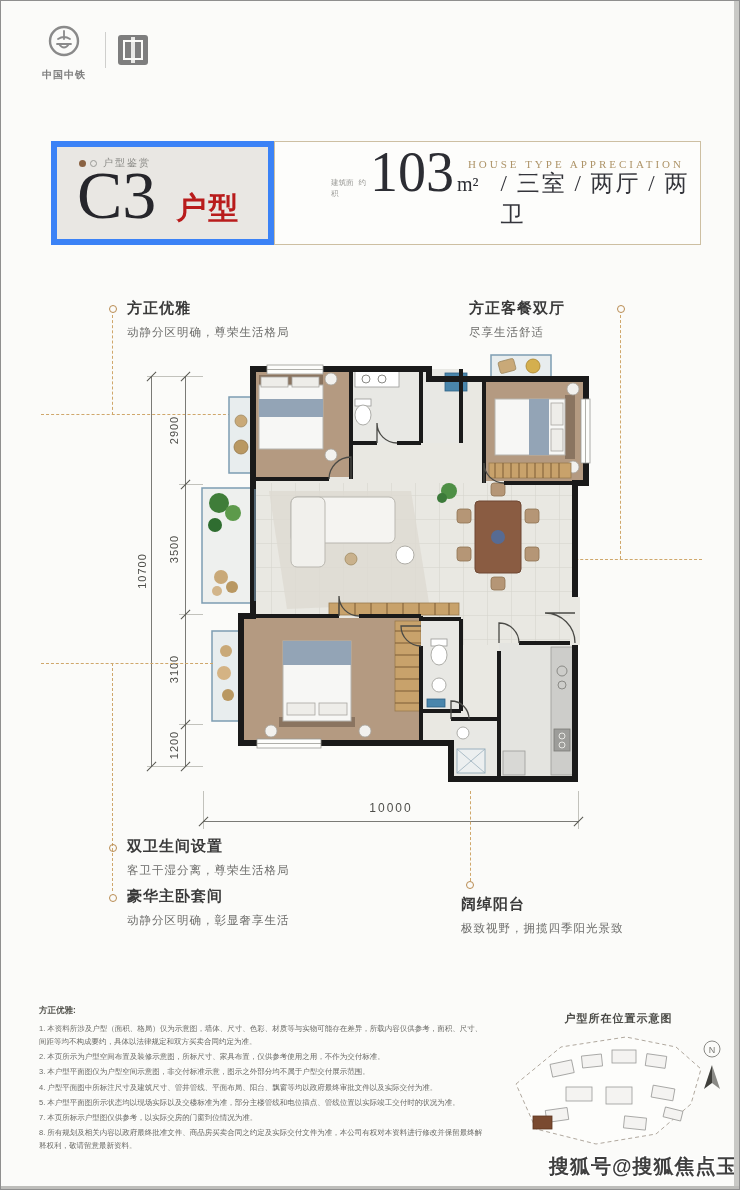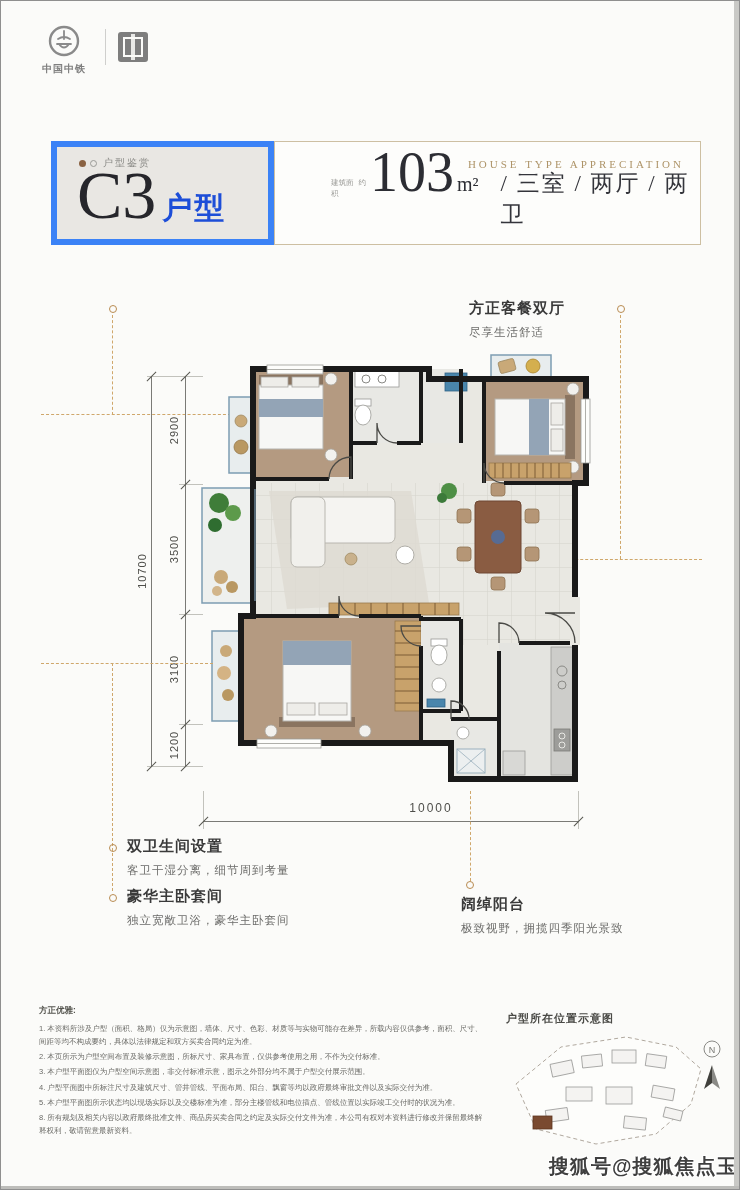--- a/index.html
+++ b/index.html
@@ -6,38 +6,38 @@
   .page{position:relative;width:740px;height:1190px;background:#fbfbf9;
         border:1px solid #8f8f8f;box-sizing:border-box;overflow:hidden;
         font-family:"Liberation Sans",sans-serif;color:#444;}
   .edge-right{position:absolute;right:0;top:0;width:5px;height:100%;background:#c9c9c6;}
   .edge-bottom{position:absolute;left:0;bottom:0;width:100%;height:3px;background:#bdbdba;}
 
   
   .brand{position:absolute;left:34px;top:24px;display:flex;align-items:center;}
   .emblem-wrap{display:flex;flex-direction:column;align-items:center;width:58px;}
   .emblem{width:32px;height:32px;}
-  .company{font-size:10px;font-weight:bold;color:#7f7f7f;letter-spacing:1px;margin-top:5px;white-space:nowrap;}
+  .company{font-size:10px;font-weight:bold;color:#7f7f7f;letter-spacing:1px;margin-top:11px;white-space:nowrap;}
   .brand-divider{width:1px;height:36px;background:#cfcfcd;margin:0 12px 8px 12px;}
   .seal{width:30px;height:30px;background:#7e7e7e;border-radius:3px;position:relative;margin-bottom:8px;}
   .seal::before{content:"";position:absolute;left:5px;top:5px;right:5px;bottom:5px;border:2px solid #fbfbf9;}
   .seal::after{content:"";position:absolute;left:13px;top:2px;width:4px;height:26px;background:#fbfbf9;opacity:.85;}
   .brand-name{font-family:"Liberation Serif",serif;font-size:27px;font-weight:bold;color:#858585;
               letter-spacing:6px;margin:0 0 8px 12px;white-space:nowrap;}
 
   
   .title-left{position:absolute;left:50px;top:140px;width:223px;height:104px;background:#e9e7e3;
               box-sizing:border-box;border:6px solid #3b82f6;}
   .tag-row{position:absolute;left:22px;top:9px;display:flex;align-items:center;gap:4px;}
   .tag-dot{width:7px;height:7px;border-radius:50%;background:#8a6242;}
   .tag-ring{width:7px;height:7px;border-radius:50%;border:1px solid #9a9a96;box-sizing:border-box;}
   .tag-label{font-size:10px;color:#8a8a86;letter-spacing:2px;margin-left:2px;}
   .unit-row{position:absolute;left:20px;bottom:10px;display:flex;align-items:baseline;}
   .unit-code{font-family:"Liberation Serif",serif;font-size:68px;line-height:1;color:#26262b;}
-  .unit-suffix{font-size:30px;font-weight:bold;color:#1d4ed8;margin-left:6px;letter-spacing:2px;}
+  .unit-suffix{font-size:30px;font-weight:bold;color:#b91c1c;margin-left:20px;letter-spacing:2px;}
 
   .title-right{position:absolute;left:273px;top:140px;width:427px;height:104px;background:#fdfdfb;
                box-sizing:border-box;border:1px solid #cdbfa2;}
   .en-title{position:absolute;right:16px;top:16px;font-family:"Liberation Serif",serif;font-size:11px;
             color:#ae9468;letter-spacing:3px;}
   .area-row{position:absolute;left:56px;bottom:14px;display:flex;align-items:baseline;}
   .area-small{display:flex;flex-direction:row;font-size:7.5px;color:#9a9a96;line-height:1.5;
               margin-right:4px;transform:translateY(-6px);}
   .area-num{font-family:"Liberation Serif",serif;font-size:56px;line-height:1;color:#2c2d33;}
   .area-unit{font-family:"Liberation Serif",serif;font-size:20px;color:#2c2d33;margin-left:3px;}
@@ -55,29 +55,29 @@
 
   
   .dim-line-v{position:absolute;width:1px;background:#7a7a76;}
   .dim-line-h{position:absolute;height:1px;background:#7a7a76;}
   .ext-h{position:absolute;height:1px;background:#c2c2bc;}
   .ext-v{position:absolute;width:1px;background:#c2c2bc;}
   .tick{position:absolute;width:13px;height:1px;background:#55554f;transform:rotate(-45deg);}
   .dim-label-v{position:absolute;font-size:11px;color:#4e4e4a;letter-spacing:1px;
                transform:translate(-50%,-50%) rotate(-90deg);white-space:nowrap;}
   .dim-label-h{position:absolute;font-size:12px;color:#4e4e4a;letter-spacing:2px;
-               transform:translateX(-50%);white-space:nowrap;margin-left:40px;}
+               transform:translateX(-50%);white-space:nowrap;}
 
   
   .notes{position:absolute;left:38px;top:1004px;width:448px;}
   .notes-title{font-size:8.5px;color:#55554f;font-weight:bold;margin-bottom:5px;}
   .note-item{font-size:7.5px;color:#6a6a66;line-height:1.75;margin:0 0 2px 0;}
 
   
-  .minimap-title{position:absolute;left:505px;top:1010px;width:225px;
+  .minimap-title{position:absolute;left:505px;top:1010px;width:225px;text-align:center;
                  font-size:11px;font-weight:bold;color:#4a4a46;letter-spacing:1px;}
   .minimap{position:absolute;left:505px;top:1028px;}
 
   
   .watermark{position:absolute;left:548px;top:1152px;font-size:20px;font-weight:bold;color:#3f3f3f;
              letter-spacing:1px;white-space:nowrap;
              text-shadow:-1px -1px 0 #fff,1px -1px 0 #fff,-1px 1px 0 #fff,1px 1px 0 #fff;}
   .plan-svg{position:absolute;left:198px;top:350px;}
 </style>
 </head>
@@ -116,20 +116,24 @@
         <span>建筑面积</span>
         <span>约</span>
       </span>
       <span class="area-num">103</span>
       <span class="area-unit">m²</span>
       <span class="area-layout">/ 三室 / 两厅 / 两卫</span>
     </div>
   </div>
 
   <span class="marker" style="left:108px;top:304px;"></span>
+  <div class="ann" style="left:126px;top:298px;">
+    <div class="ann-title">方正优雅</div>
+    <div class="ann-sub">动静分区明确，尊荣生活格局</div>
+  </div>
   <div class="dash-v" style="left:111px;top:314px;height:100px;"></div>
   <div class="dash-h" style="left:40px;top:413px;width:190px;"></div>
 
   <span class="marker" style="left:616px;top:304px;"></span>
   <div class="ann" style="left:468px;top:298px;width:142px;text-align:left;">
     <div class="ann-title">方正客餐双厅</div>
     <div class="ann-sub">尽享生活舒适</div>
   </div>
   <div class="dash-v" style="left:619px;top:314px;height:244px;"></div>
   <div class="dash-h" style="left:505px;top:558px;width:196px;"></div>
@@ -336,42 +340,43 @@
   <div class="dim-line-h" style="left:202px;top:820px;width:375px;"></div>
   <span class="tick" style="left:196px;top:820px;"></span>
   <span class="tick" style="left:571px;top:820px;"></span>
   <div class="dim-label-h" style="left:390px;top:800px;">10000</div>
 
   <div class="dash-v" style="left:111px;top:662px;height:228px;"></div>
   <div class="dash-h" style="left:40px;top:662px;width:172px;"></div>
   <span class="marker" style="left:108px;top:843px;"></span>
   <div class="ann" style="left:126px;top:836px;">
     <div class="ann-title">双卫生间设置</div>
-    <div class="ann-sub">客卫干湿分离，细节周到考量</div>
+    <div class="ann-sub">客卫干湿分离，尊荣生活格局</div>
   </div>
   <span class="marker" style="left:108px;top:893px;"></span>
   <div class="ann" style="left:126px;top:886px;">
     <div class="ann-title">豪华主卧套间</div>
-    <div class="ann-sub">独立宽敞卫浴，豪华主卧套间</div>
+    <div class="ann-sub">动静分区明确，彰显奢享生活</div>
   </div>
 
   <div class="dash-v" style="left:469px;top:790px;height:90px;"></div>
   <span class="marker" style="left:465px;top:880px;"></span>
   <div class="ann" style="left:460px;top:894px;">
     <div class="ann-title">阔绰阳台</div>
     <div class="ann-sub">极致视野，拥揽四季阳光景致</div>
   </div>
 
   <div class="notes">
     <div class="notes-title">方正优雅:</div>
     <p class="note-item">1. 本资料所涉及户型（面积、格局）仅为示意图，墙体、尺寸、色彩、材质等与实物可能存在差异，所载内容仅供参考，面积、尺寸、间距等均不构成要约，具体以法律规定和双方买卖合同约定为准。</p>
     <p class="note-item">2. 本页所示为户型空间布置及装修示意图，所标尺寸、家具布置，仅供参考使用之用，不作为交付标准。</p>
     <p class="note-item">3. 本户型平面图仅为户型空间示意图，非交付标准示意，图示之外部分均不属于户型交付展示范围。</p>
     <p class="note-item">4. 户型平面图中所标注尺寸及建筑尺寸、管井管线、平面布局、阳台、飘窗等均以政府最终审批文件以及实际交付为准。</p>
     <p class="note-item">5. 本户型平面图所示状态均以现场实际以及交楼标准为准，部分主楼管线和电位插点、管线位置以实际竣工交付时的状况为准。</p>
+    <p class="note-item">7. 本页所标示户型图仅供参考，以实际交房的门窗到位情况为准。</p>
     <p class="note-item">8. 所有规划及相关内容以政府最终批准文件、商品房买卖合同之约定及实际交付文件为准，本公司有权对本资料进行修改并保留最终解释权利，敬请留意最新资料。</p>
   </div>
 
   <div class="minimap-title">户型所在位置示意图</div>
   <svg class="minimap" width="225" height="128" viewBox="0 0 225 128">
     <polygon points="10,55 55,18 120,8 170,18 195,40 185,75 150,105 90,115 30,100" fill="#fdfdfb" stroke="#b0a89e" stroke-width="1" stroke-dasharray="4 3"></polygon>
     <g fill="#f4f3f1" stroke="#9a9a98" stroke-width="0.8">
       <rect x="45" y="33" width="22" height="13" transform="rotate(-12 56 39)"></rect>
       <rect x="76" y="26" width="20" height="12" transform="rotate(-6 86 32)"></rect>
       <rect x="106" y="21" width="24" height="13"></rect>

